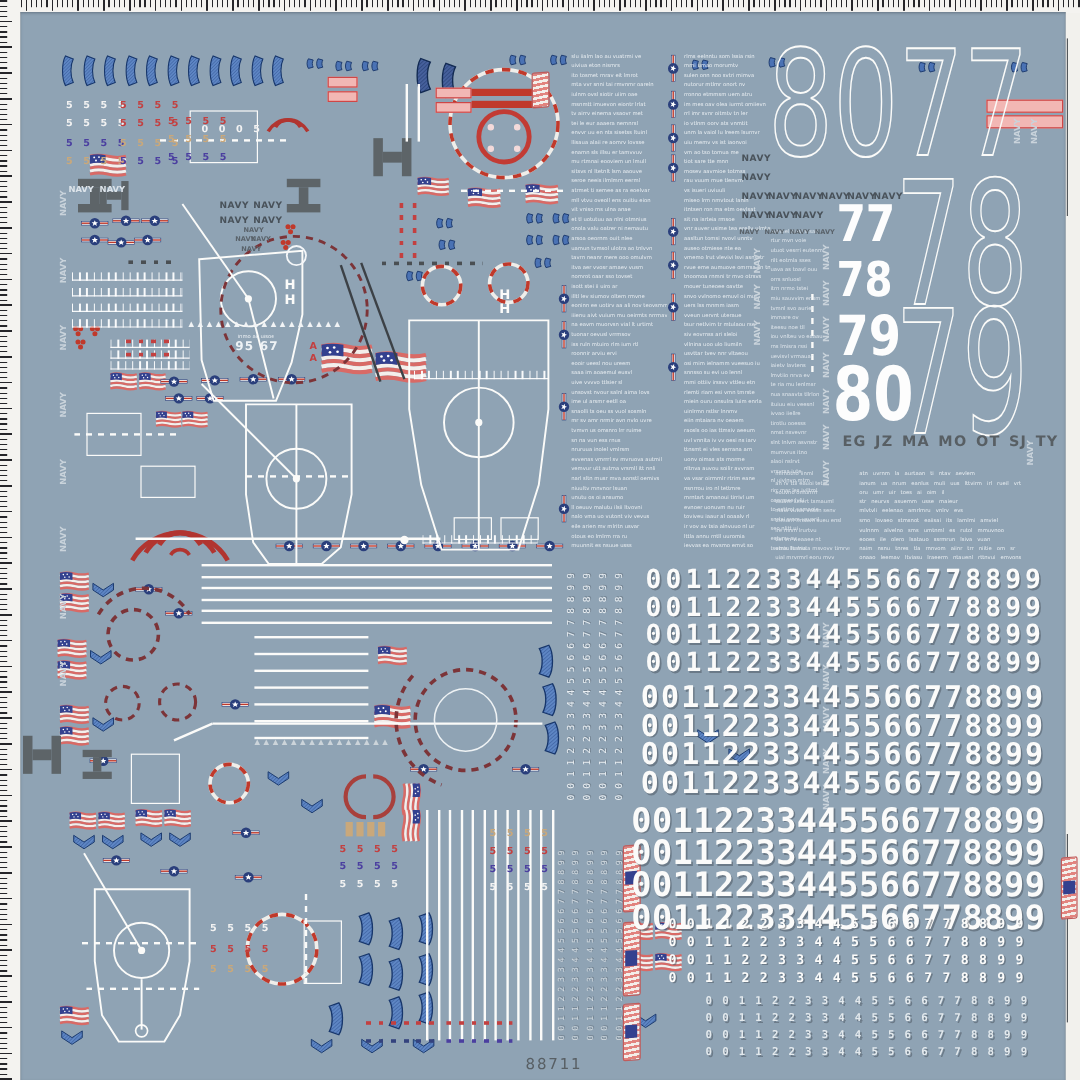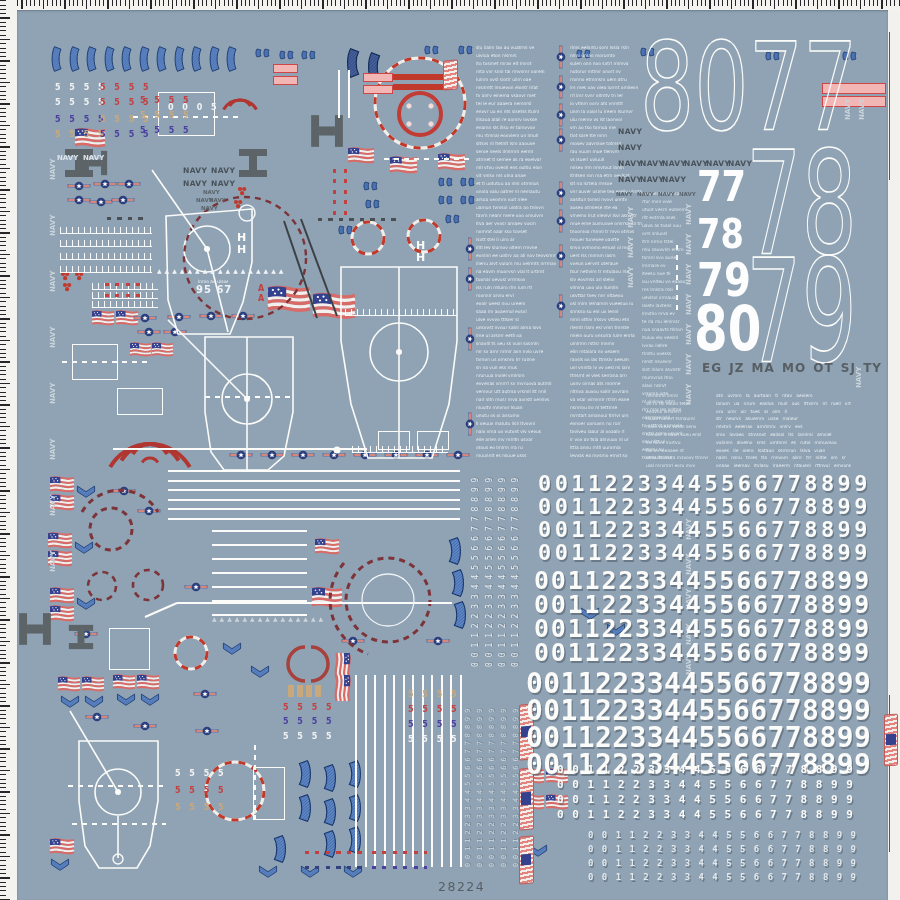--- a/index.html
+++ b/index.html
@@ -639,15 +639,15 @@
       <div class="el sans" style="left: 697px; top: 263px; font-size: 46px; font-weight: 700; line-height: 0.78; transform: scaleX(0.84); transform-origin: 0px 0px; color: rgb(253, 253, 253);">79</div>
       <div class="el sans" style="left: 694px; top: 305px; font-size: 62px; font-weight: 700; line-height: 0.78; transform: scaleX(0.78); transform-origin: 0px 0px; color: rgb(253, 253, 253);">80</div>
       <div class="el sans" style="left: 702px; top: 362px; font-size: 12px; font-weight: 600; color: rgb(88, 95, 100); word-spacing: 2px; letter-spacing: 1px;">EG JZ MA MO OT SJ TY</div>
       <div class="el sans" style="left: 196px; top: 285px; font-size: 10px; font-weight: 700; color: rgb(238, 242, 245); letter-spacing: 1px;">95 67</div>
       <div class="el sans" style="left: 237px; top: 232px; font-size: 11px; font-weight: 700; color: rgb(251, 251, 249);">H</div>
       <div class="el sans" style="left: 237px; top: 244px; font-size: 11px; font-weight: 700; color: rgb(251, 251, 249);">H</div>
       <div class="el sans" style="left: 416px; top: 240px; font-size: 11px; font-weight: 700; color: rgb(251, 251, 249);">H</div>
       <div class="el sans" style="left: 416px; top: 252px; font-size: 11px; font-weight: 700; color: rgb(251, 251, 249);">H</div>
       <div class="el sans" style="left: 258px; top: 285px; font-size: 8px; font-weight: 700; color: rgb(195, 64, 64);">A</div>
       <div class="el sans" style="left: 258px; top: 295px; font-size: 8px; font-weight: 700; color: rgb(195, 64, 64);">A</div>
-      <div class="el sans" style="left: 438px; top: 881px; font-size: 12.5px; color: rgb(88, 95, 100); letter-spacing: 1.5px;">28224</div>
+      <div class="el sans" style="left: 438px; top: 881px; font-size: 12.5px; color: rgb(88, 95, 100); letter-spacing: 1.5px;">88711</div>
     </div>
 </div>
 
 </body></html>

